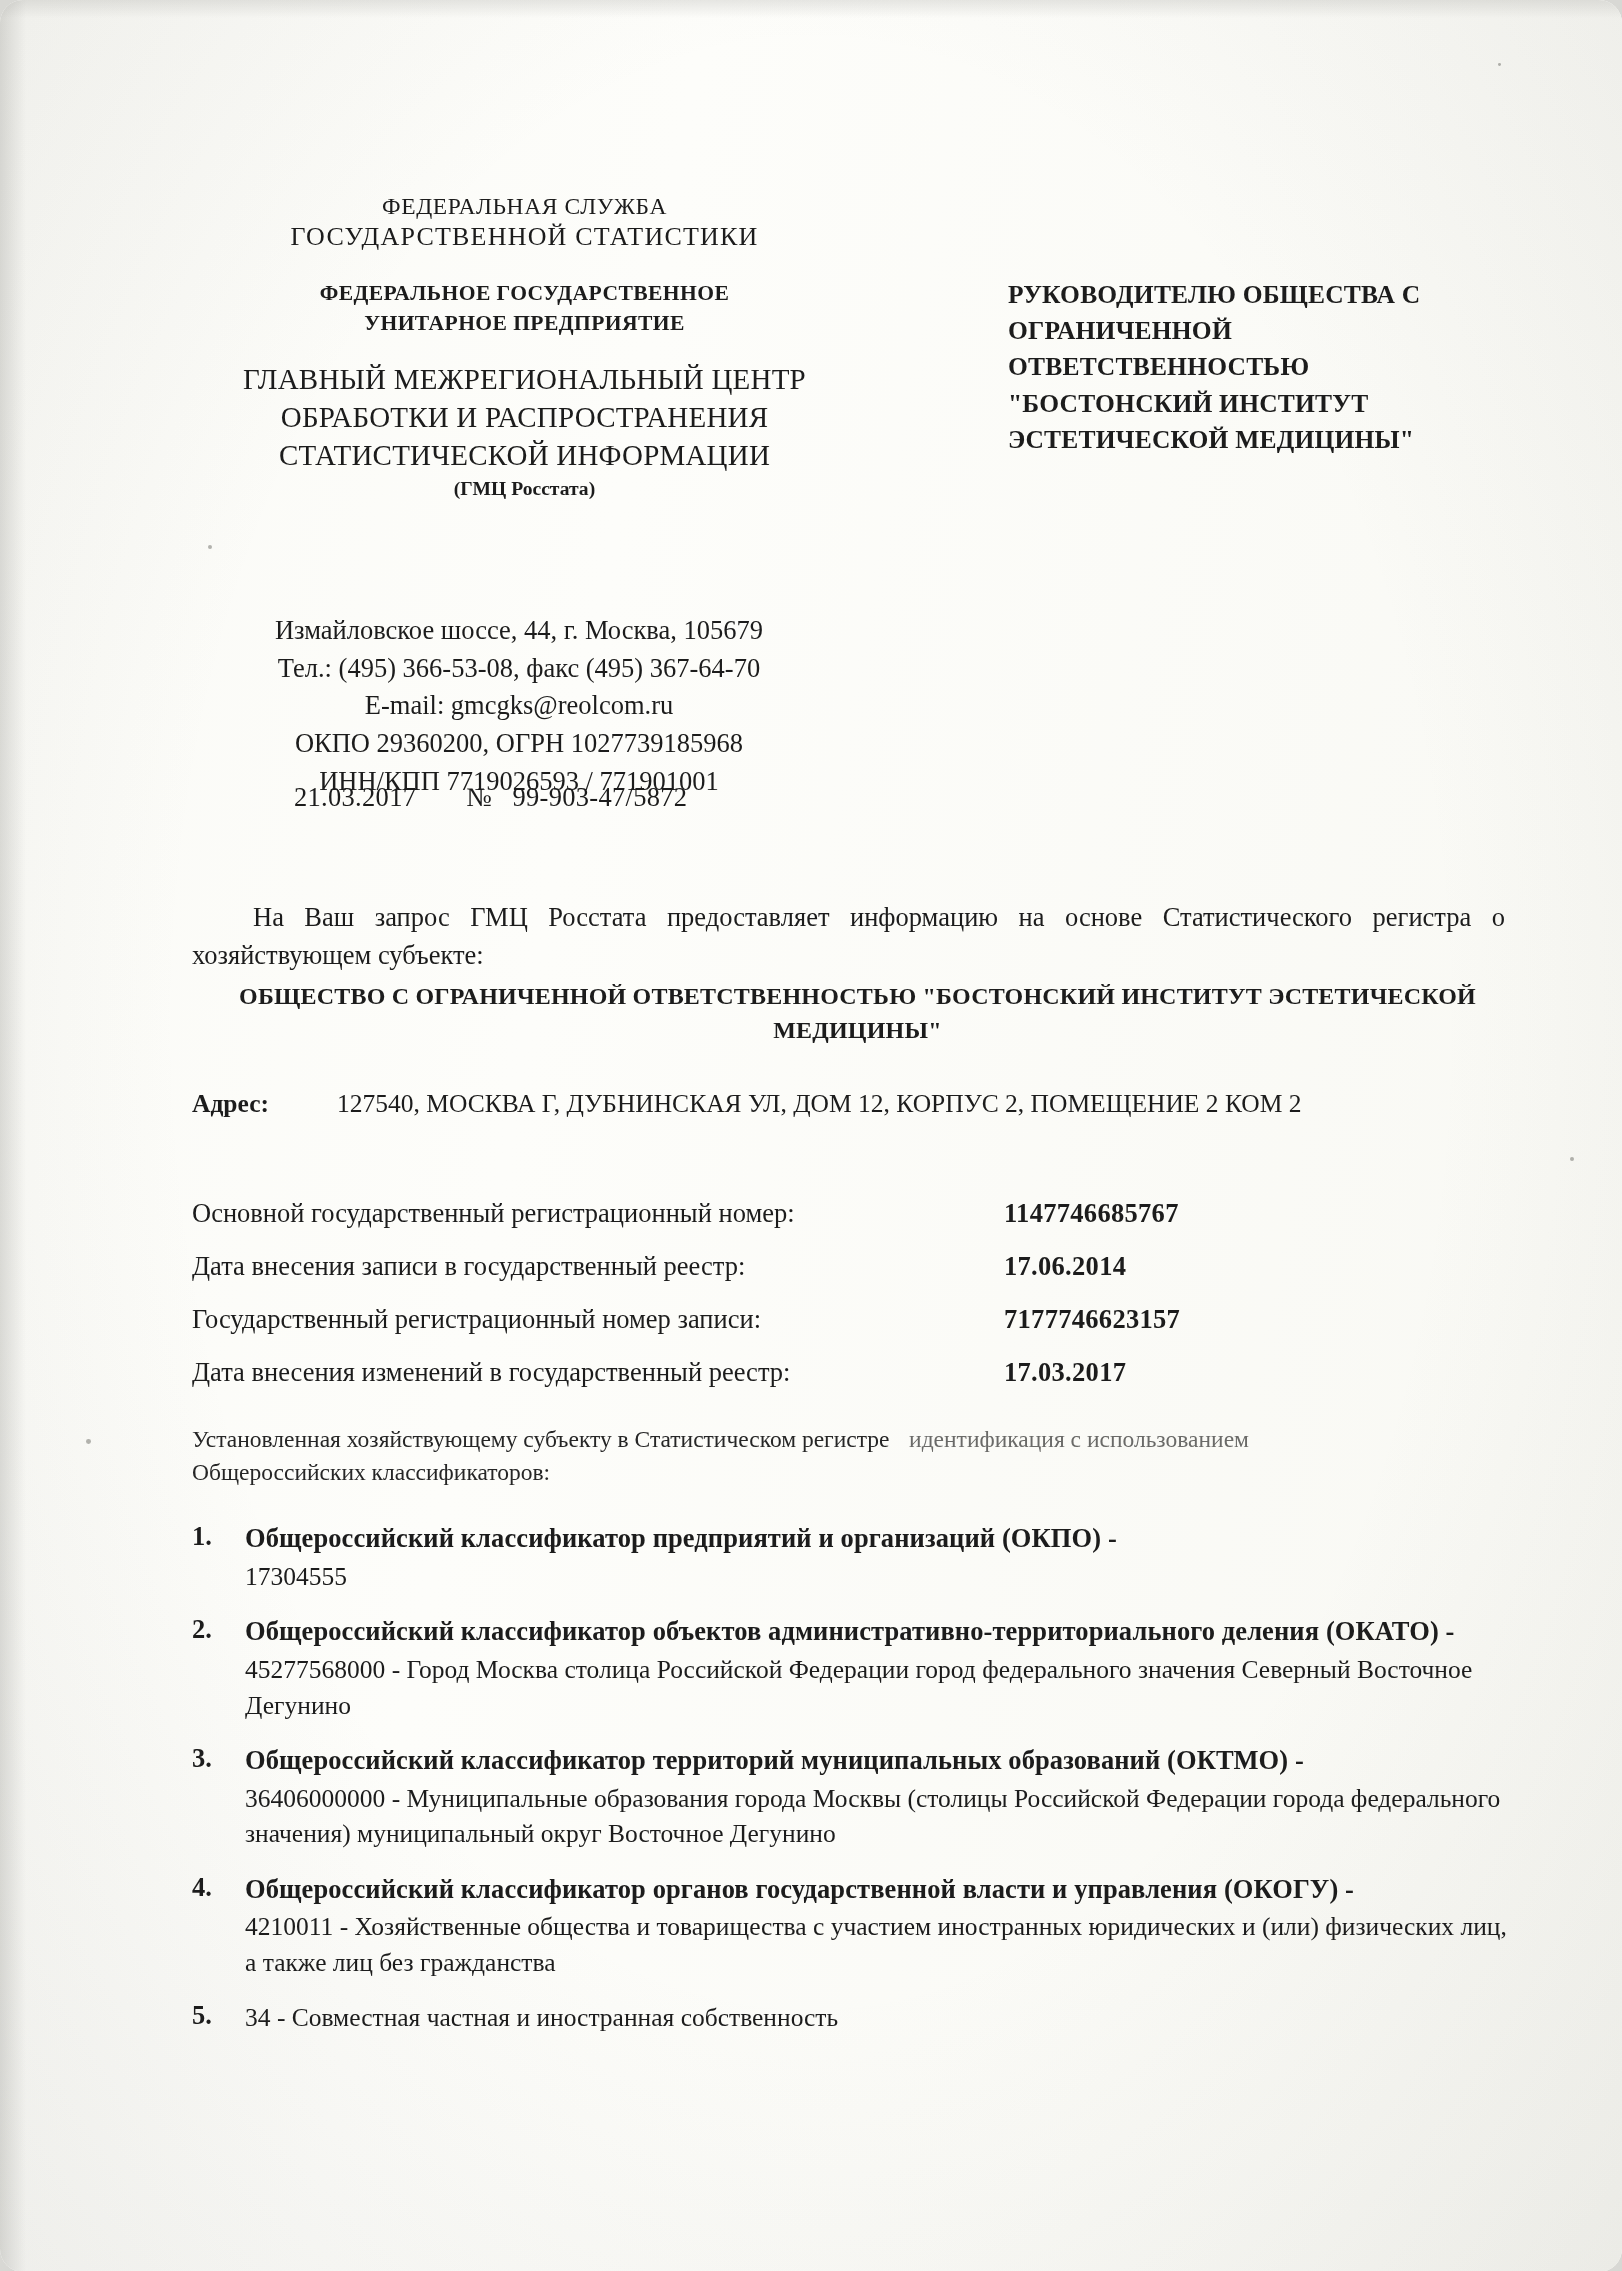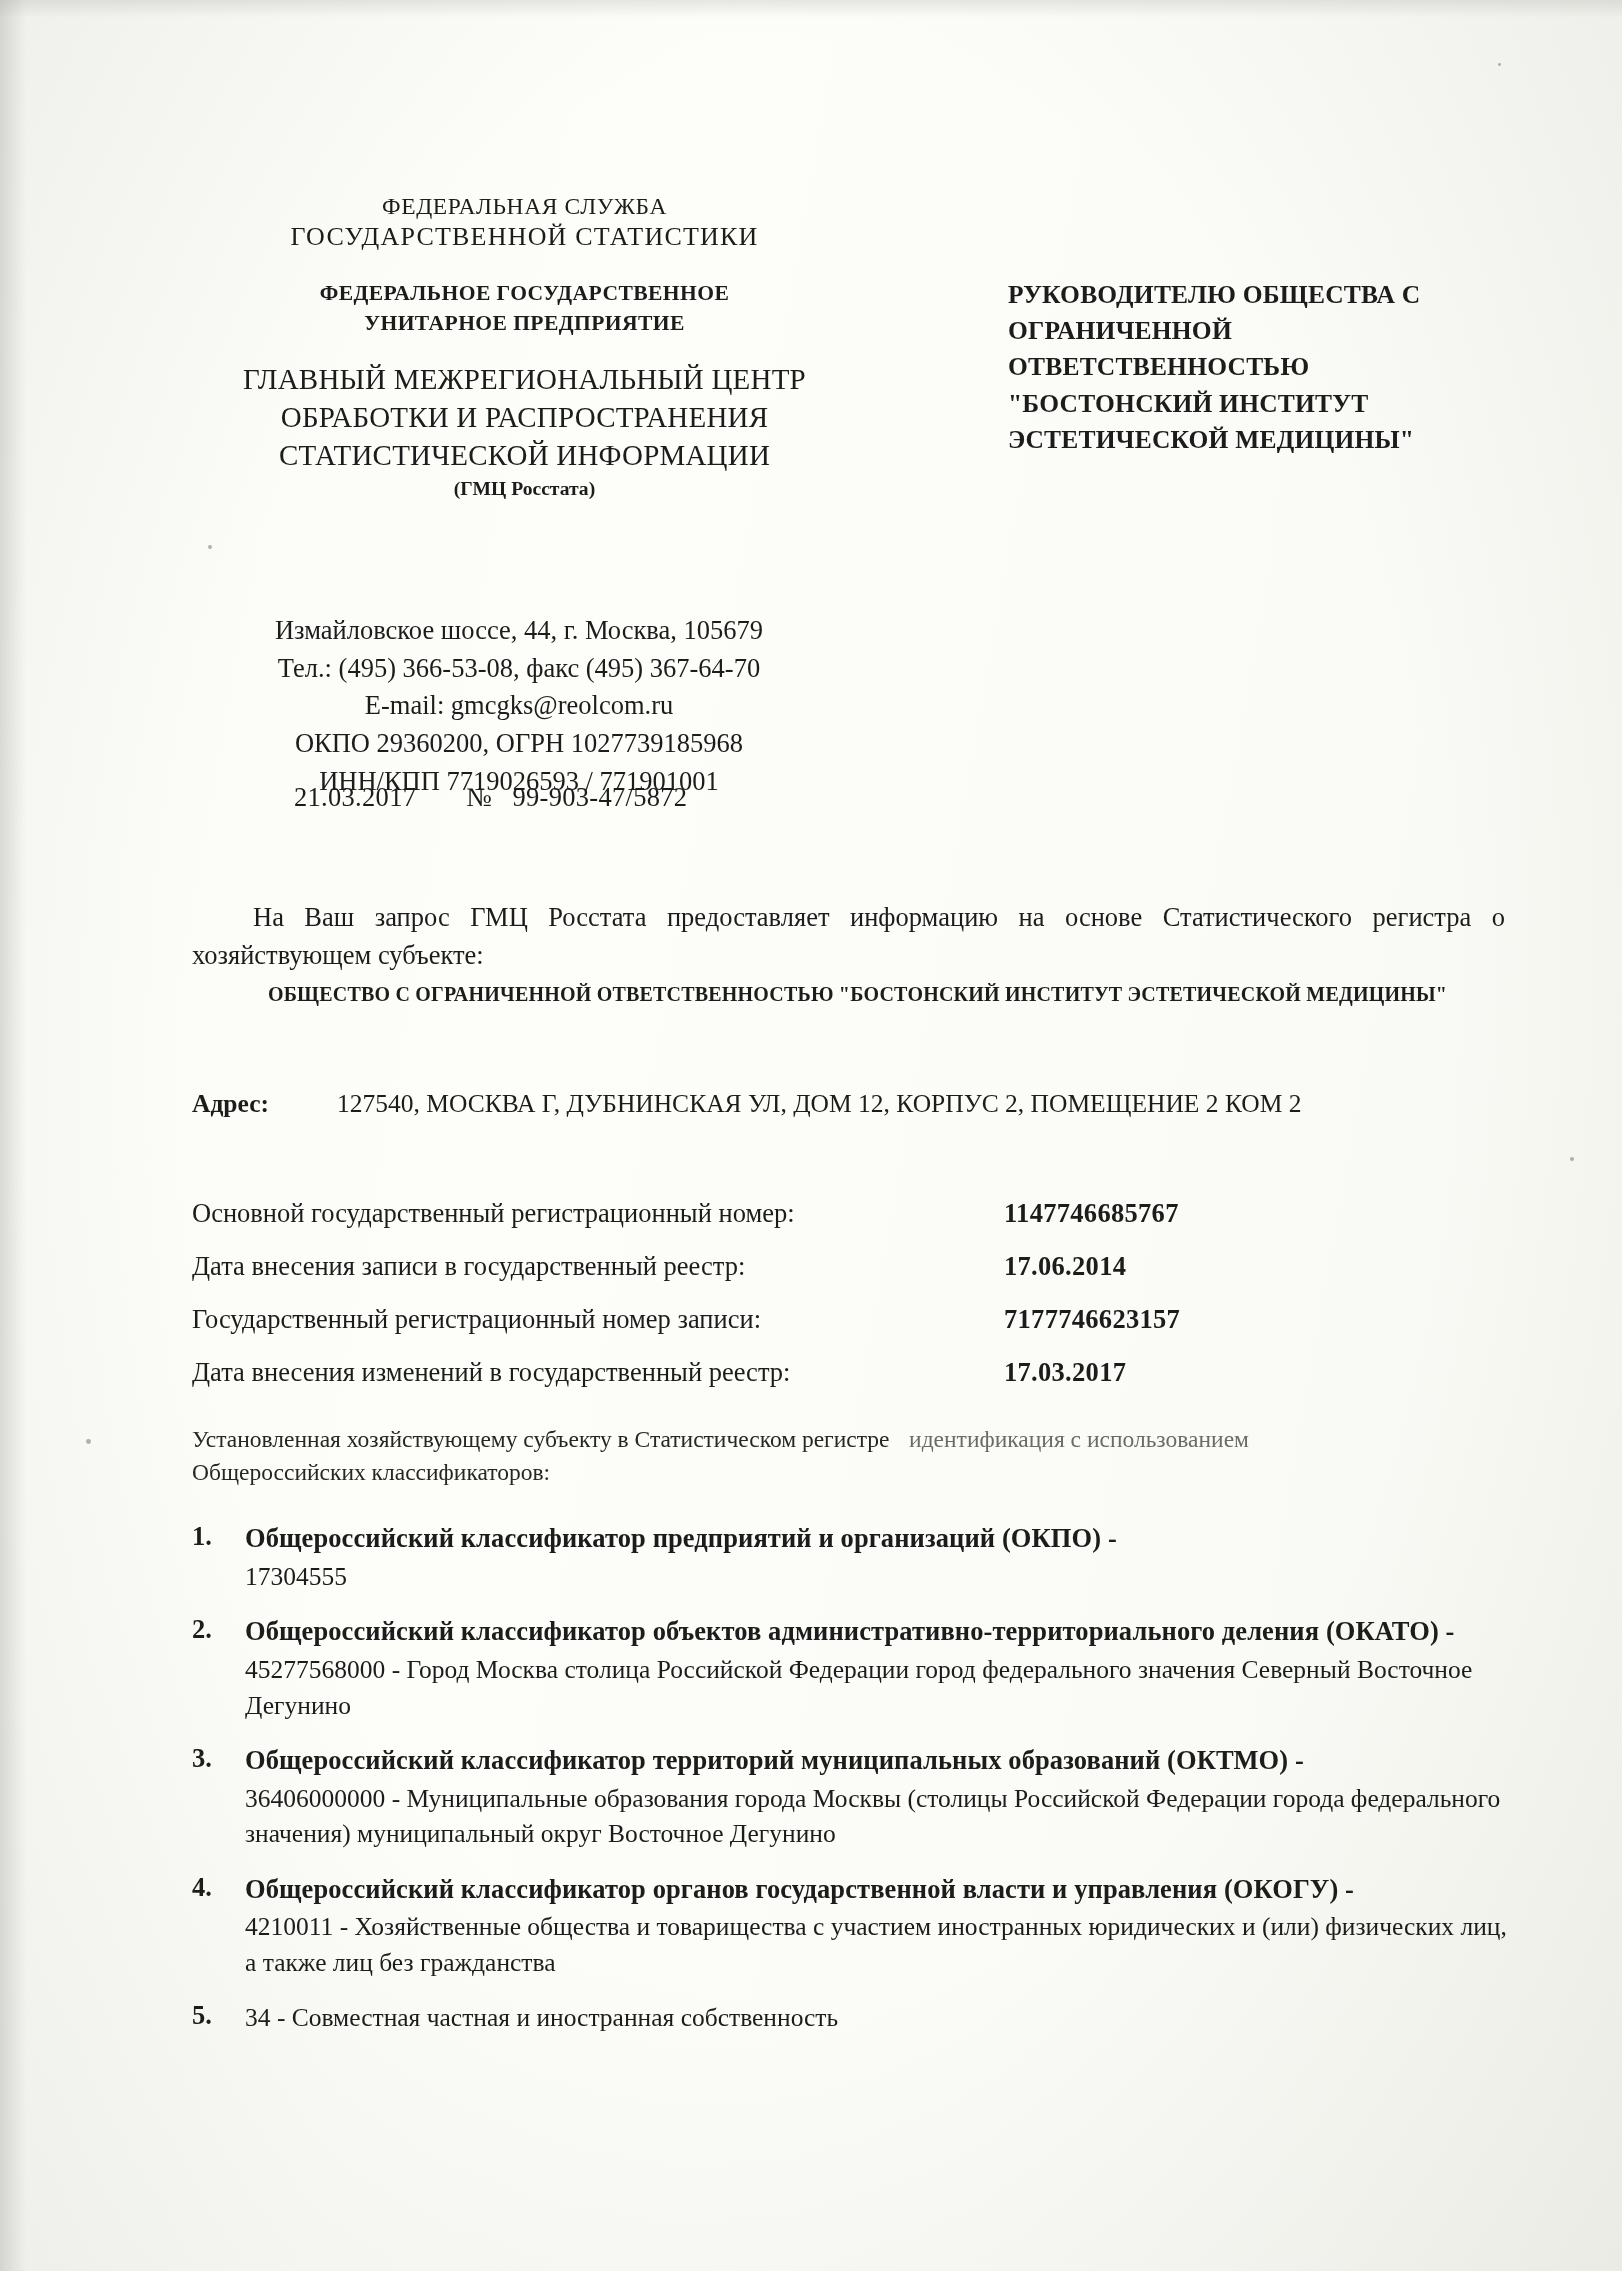--- a/index.html
+++ b/index.html
@@ -10,20 +10,21 @@
   .page {
     position: relative;
     width: 1622px;
     height: 2272px;
     background: #fdfdfb;
     margin: 0 auto;
     overflow: hidden;
     font-family: "Liberation Serif", serif;
     color: #1c1c1c;
     box-sizing: border-box;
+    border-radius: 23px;
   }
   
   .scan-tint {
     position: absolute;
     inset: 0;
     background:
       radial-gradient(ellipse at 50% 45%, rgba(255,255,255,0) 55%, rgba(120,120,115,0.10) 100%),
       linear-gradient(100deg, rgba(250,250,246,1) 0%, rgba(253,253,250,1) 35%, rgba(248,248,243,1) 100%);
     pointer-events: none;
   }
@@ -126,21 +127,21 @@
     line-height: 1.45;
     text-align: justify;
     text-indent: 61px;
   }
   .org-title {
     position: absolute;
     left: 235px;
     top: 980px;
     width: 1245px;
     text-align: center;
-    font-size: 20px;
+    font-size: 24px;
     font-weight: bold;
     line-height: 1.4;
     letter-spacing: 0.2px;
   }
   .addr-row {
     position: absolute;
     left: 192px;
     top: 1086px;
     width: 1323px;
     font-size: 25.5px;

